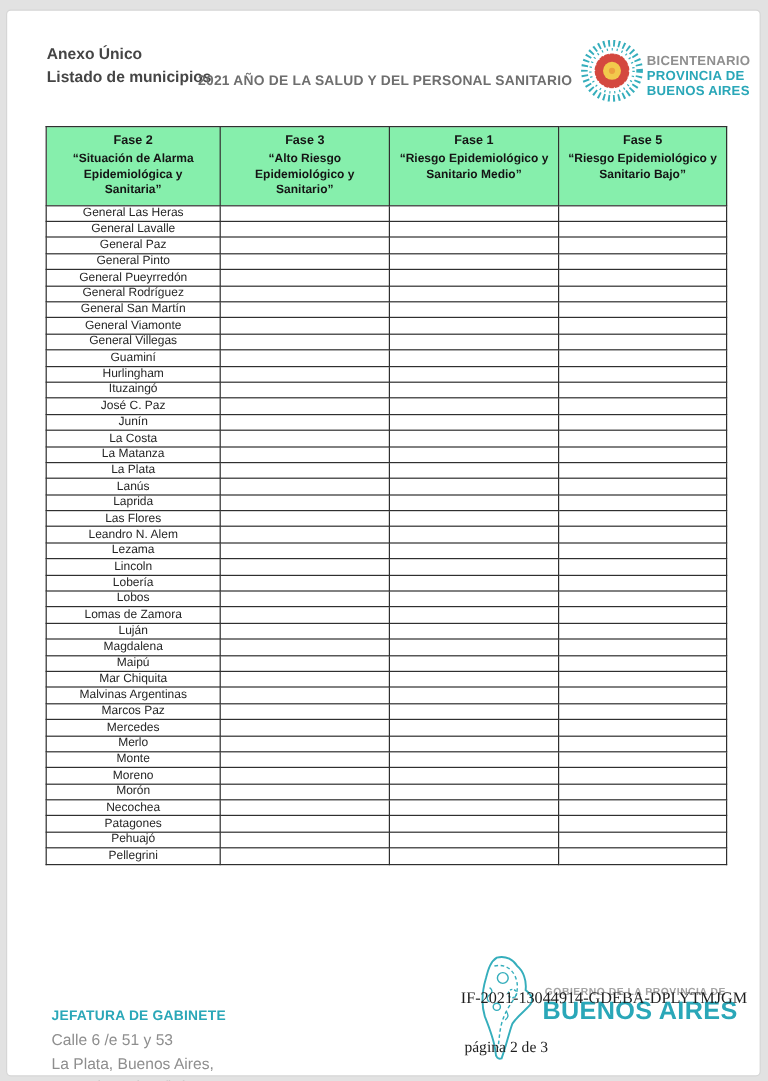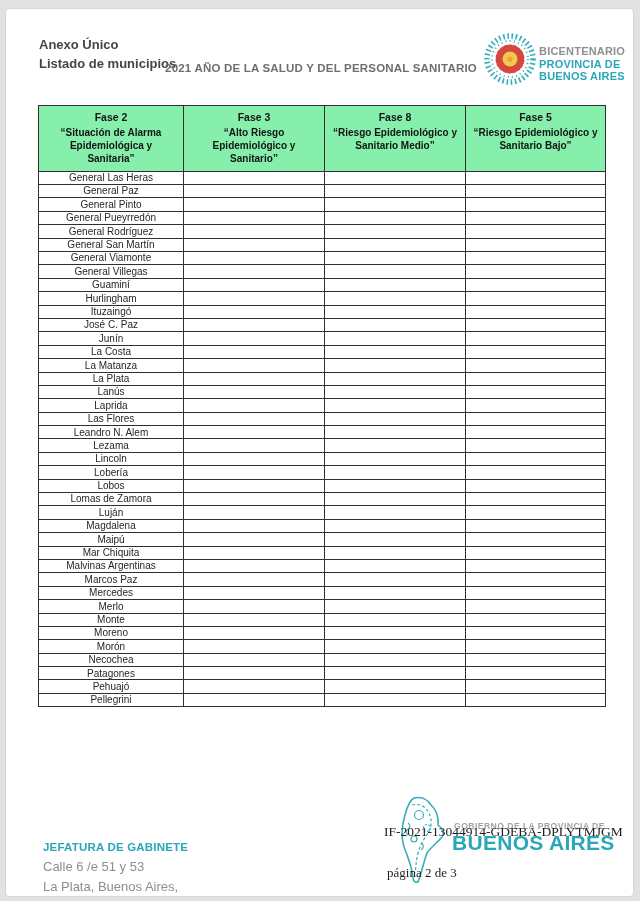--- a/index.html
+++ b/index.html
@@ -112,32 +112,38 @@
         <tr>
           <th>
             <div class="phase">Fase 2</div>
             <div>“Situación de Alarma Epidemiológica y Sanitaria”</div>
           </th>
           <th>
             <div class="phase">Fase 3</div>
             <div>“Alto Riesgo Epidemiológico y Sanitario”</div>
           </th>
           <th>
-            <div class="phase">Fase 8</div>
+            <div class="phase">Fase 1</div>
             <div>“Riesgo Epidemiológico y Sanitario Medio”</div>
           </th>
           <th>
             <div class="phase">Fase 5</div>
             <div>“Riesgo  Epidemiológico y Sanitario Bajo”</div>
           </th>
         </tr>
       </thead>
     <tbody>
         <tr>
           <td>General Las Heras</td>
+          <td></td>
+          <td></td>
+          <td></td>
+        </tr>
+        <tr>
+          <td>General Lavalle</td>
           <td></td>
           <td></td>
           <td></td>
         </tr>
         <tr>
           <td>General Paz</td>
           <td></td>
           <td></td>
           <td></td>
         </tr>

